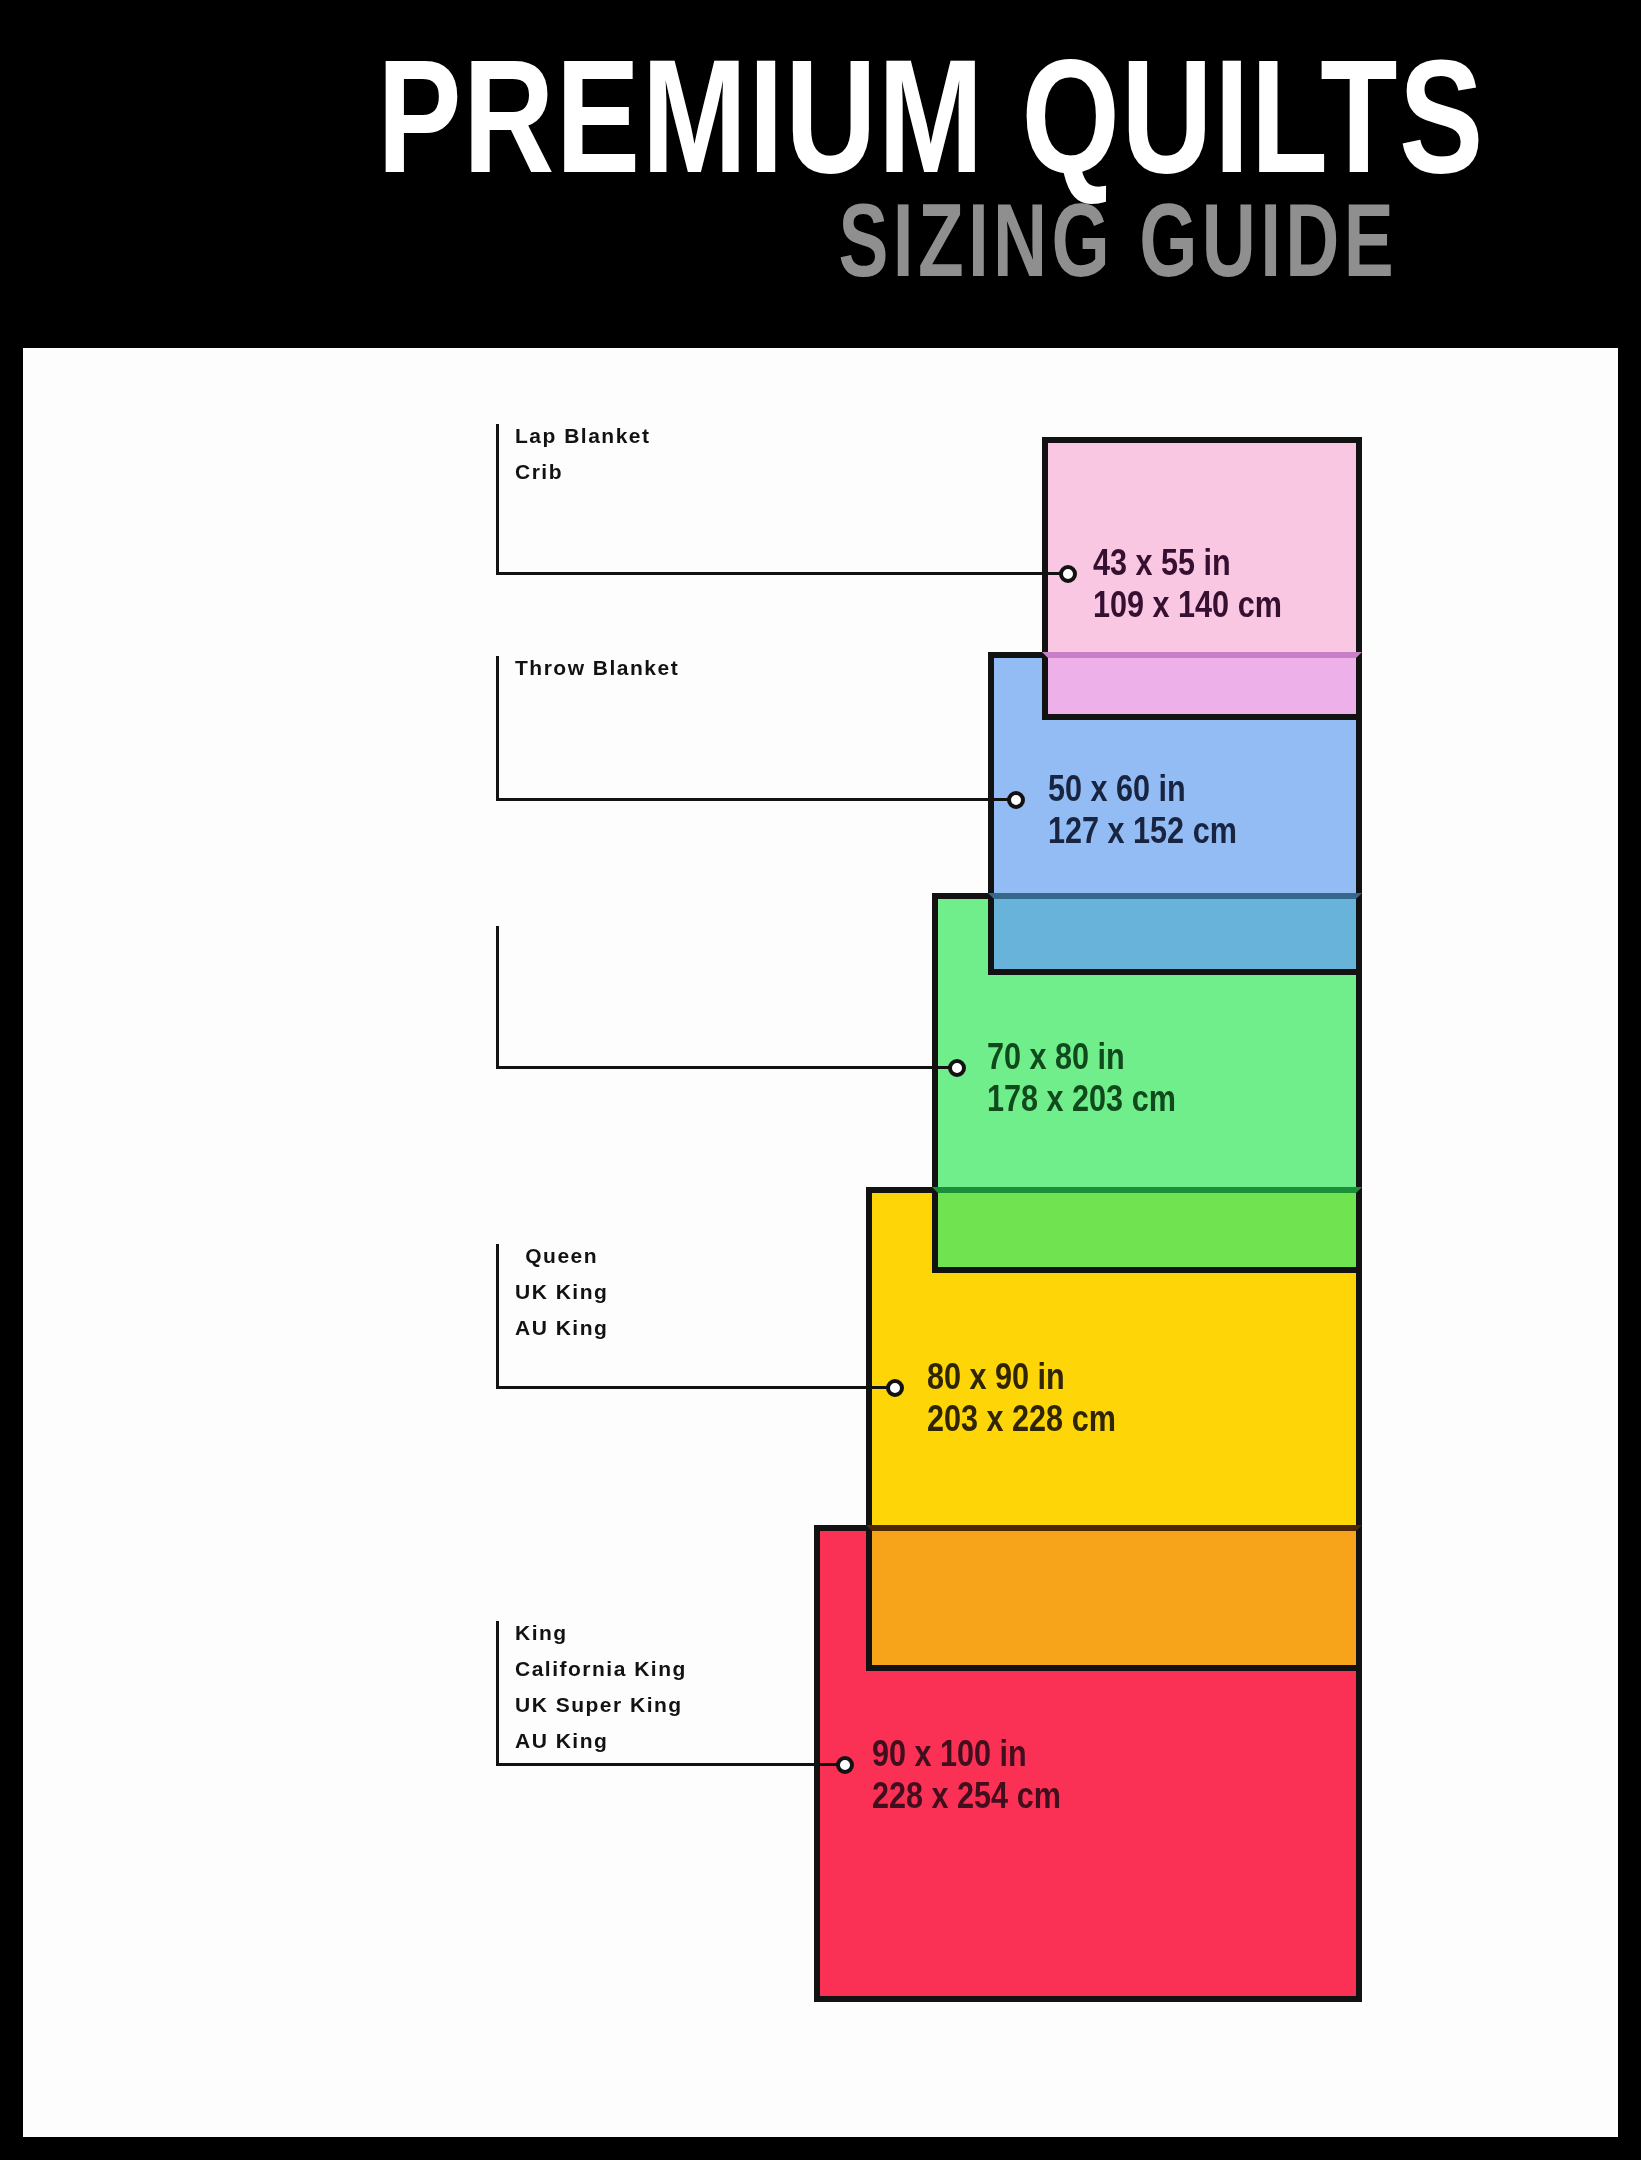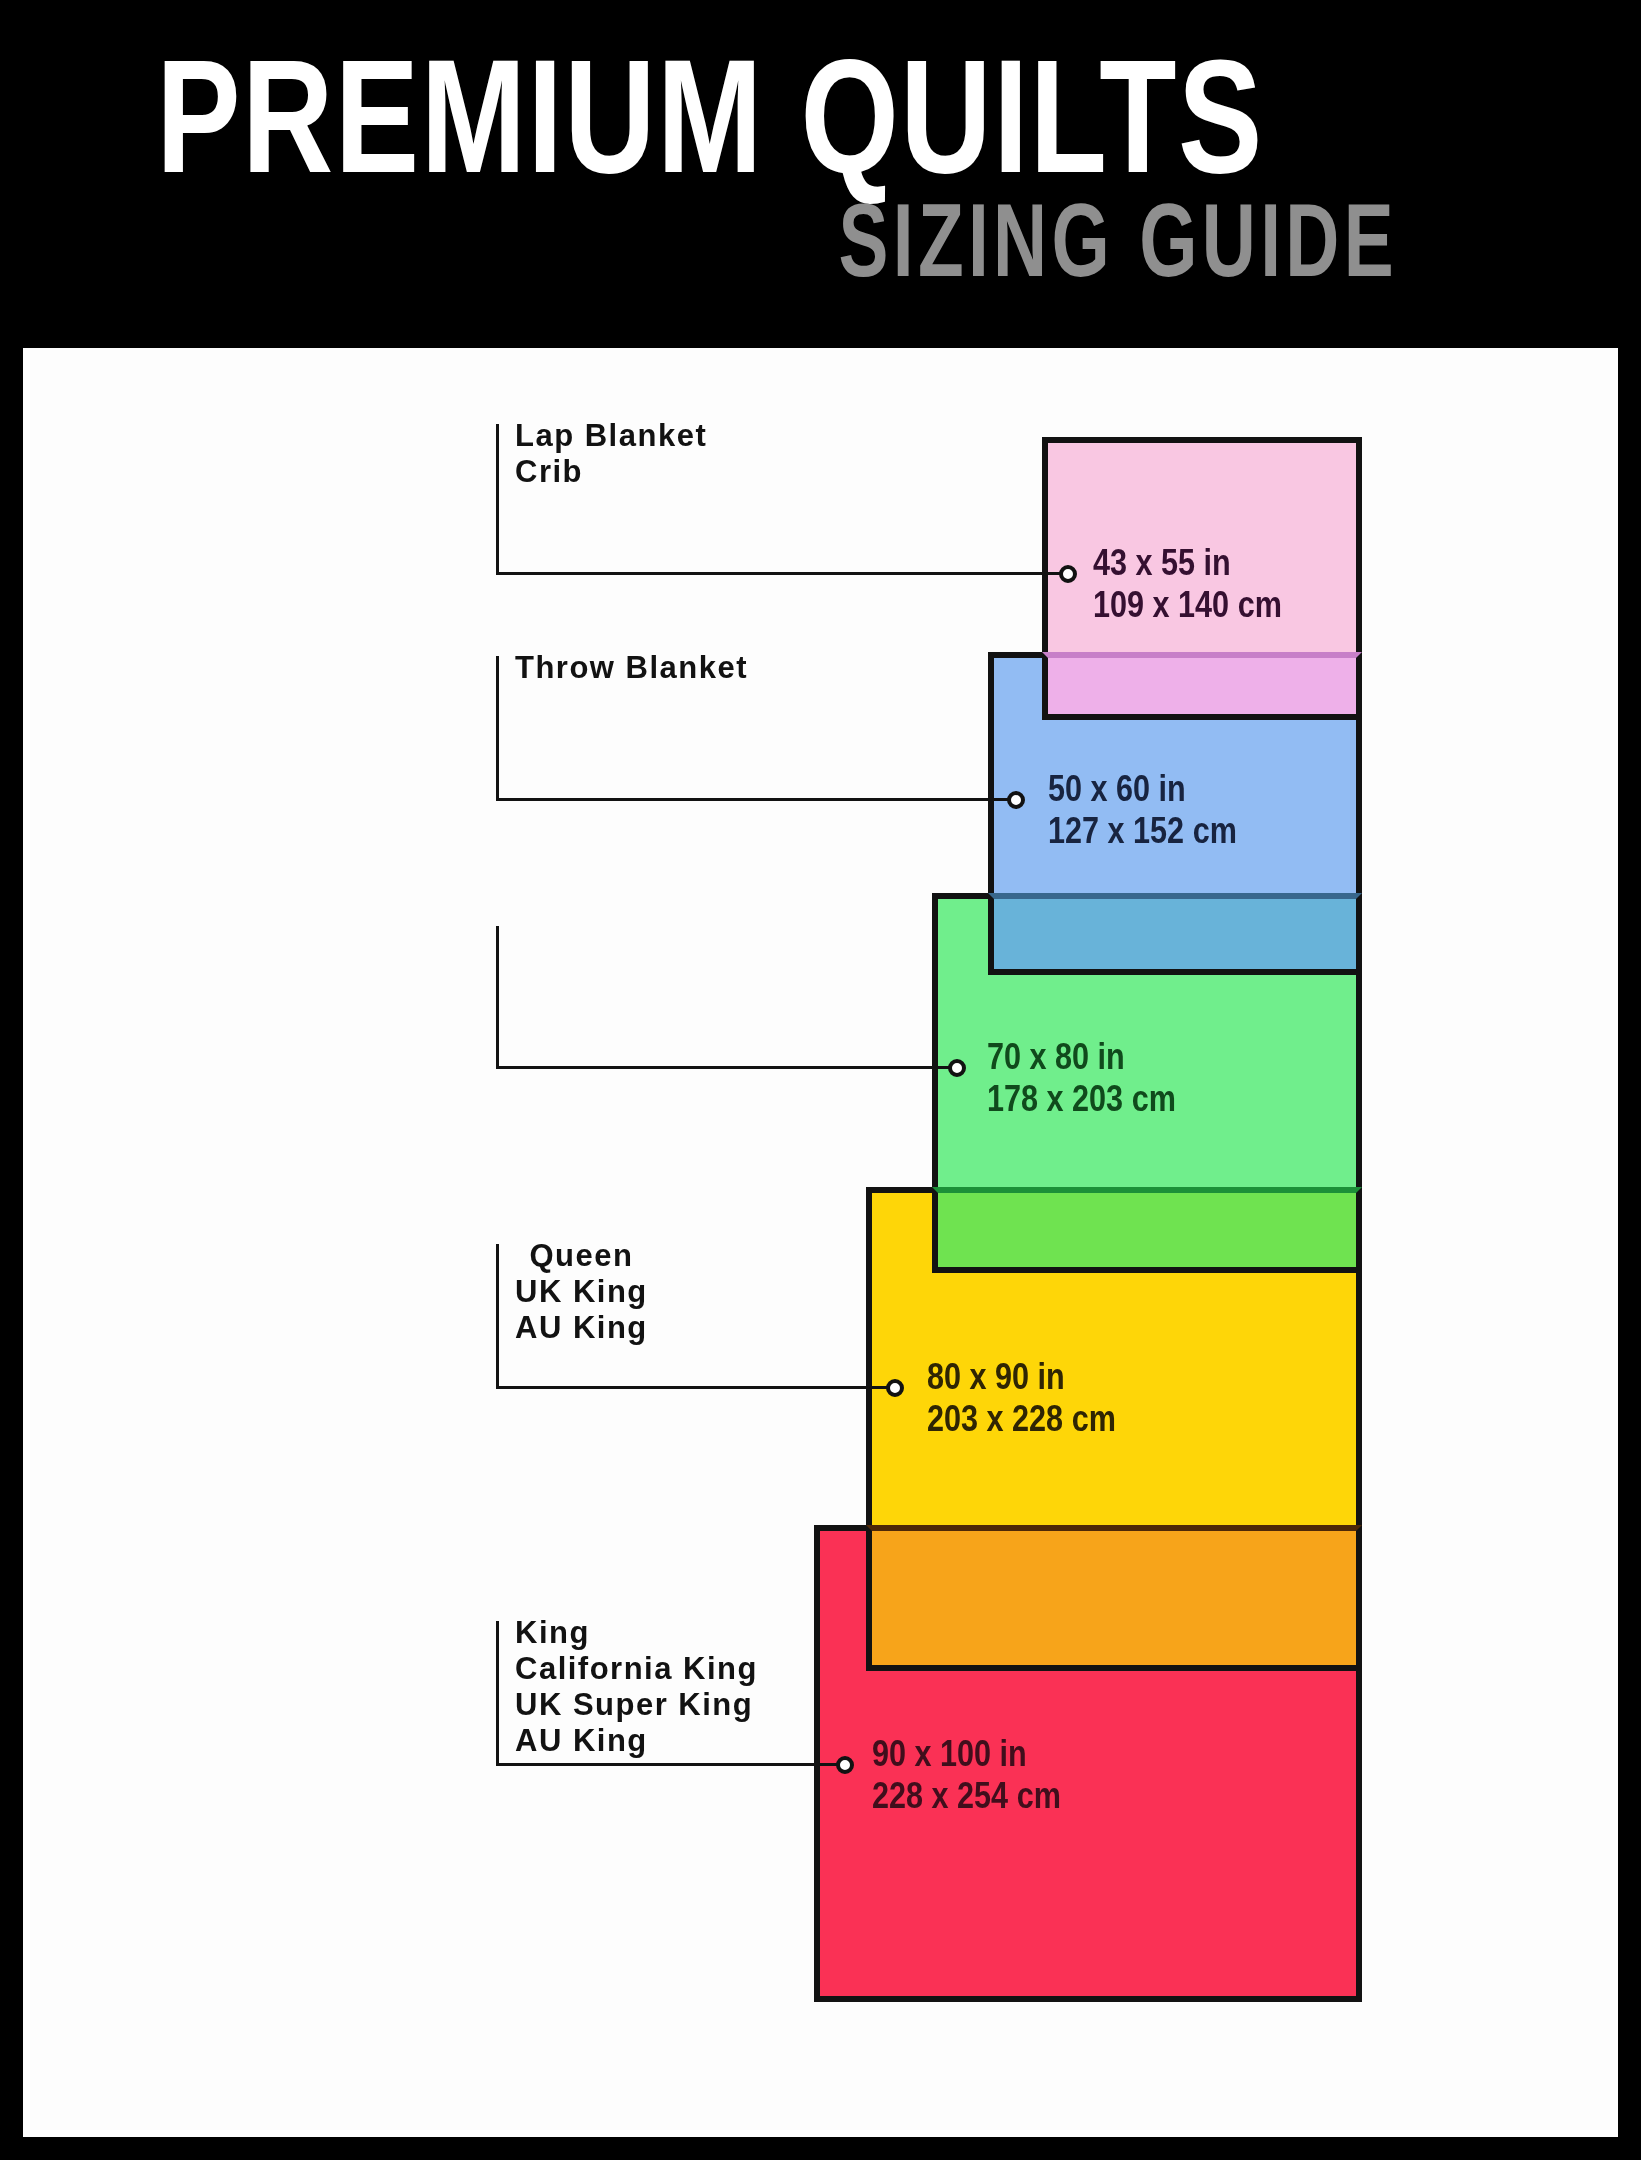--- a/index.html
+++ b/index.html
@@ -5,21 +5,21 @@
   html,body{margin:0;padding:0;background:#333;}
   #canvas{
     position:relative;
     width:1641px;height:2160px;
     background:#fdfdfd;
     overflow:hidden;
     font-family:"Liberation Sans", sans-serif;
   }
   
   .header{position:absolute;left:0;top:0;width:1641px;height:348px;background:#000;}
-  .title-wrap{position:absolute;left:0;top:35px;width:1641px;text-align:left;}
+  .title-wrap{position:absolute;left:0;top:35px;width:1641px;text-align:right;}
   .title{
     display:inline-block;white-space:nowrap;
     font-size:162px;line-height:162px;font-weight:700;
     letter-spacing:2px;color:#fff;
     transform:scaleX(0.78);transform-origin:center top;
   }
   .subtitle{
     position:absolute;right:243px;top:188px;white-space:nowrap;
     font-size:104px;line-height:104px;font-weight:700;
     letter-spacing:6px;color:#8f8f8f;
@@ -56,21 +56,21 @@
   .hline.s3{left:496px;top:1386px;width:399px;}
   .hline.s4{left:496px;top:1763px;width:349px;}
   .dot{position:absolute;width:10px;height:10px;border:4px solid #121212;border-radius:50%;background:#fff;}
   .dot.s0{left:1059px;top:565px;}
   .dot.s1{left:1007px;top:791px;}
   .dot.s2{left:948px;top:1059px;}
   .dot.s3{left:886px;top:1379px;}
   .dot.s4{left:836px;top:1756px;}
   
   .qlabel{position:absolute;left:515px;color:#121212;font-weight:700;
-          font-size:31px;line-height:36px;letter-spacing:1.5px;white-space:nowrap;}
+          font-size:21px;line-height:36px;letter-spacing:1.5px;white-space:nowrap;}
   .qlabel.s0{top:418px;}
   .qlabel.s1{top:650px;}
   .qlabel.s2{top:920px;}
   .qlabel.s3{top:1238px;text-align:center;}
   .qlabel.s4{top:1615px;}
   
   .dim{position:absolute;font-size:36px;line-height:36px;font-weight:700;
        white-space:nowrap;transform:scaleX(0.85);transform-origin:left top;}
   .dim.s0a{left:1093px;top:545px;}  .dim.s0b{left:1093px;top:587px;}
   .dim.s1a{left:1048px;top:771px;}  .dim.s1b{left:1048px;top:813px;}

